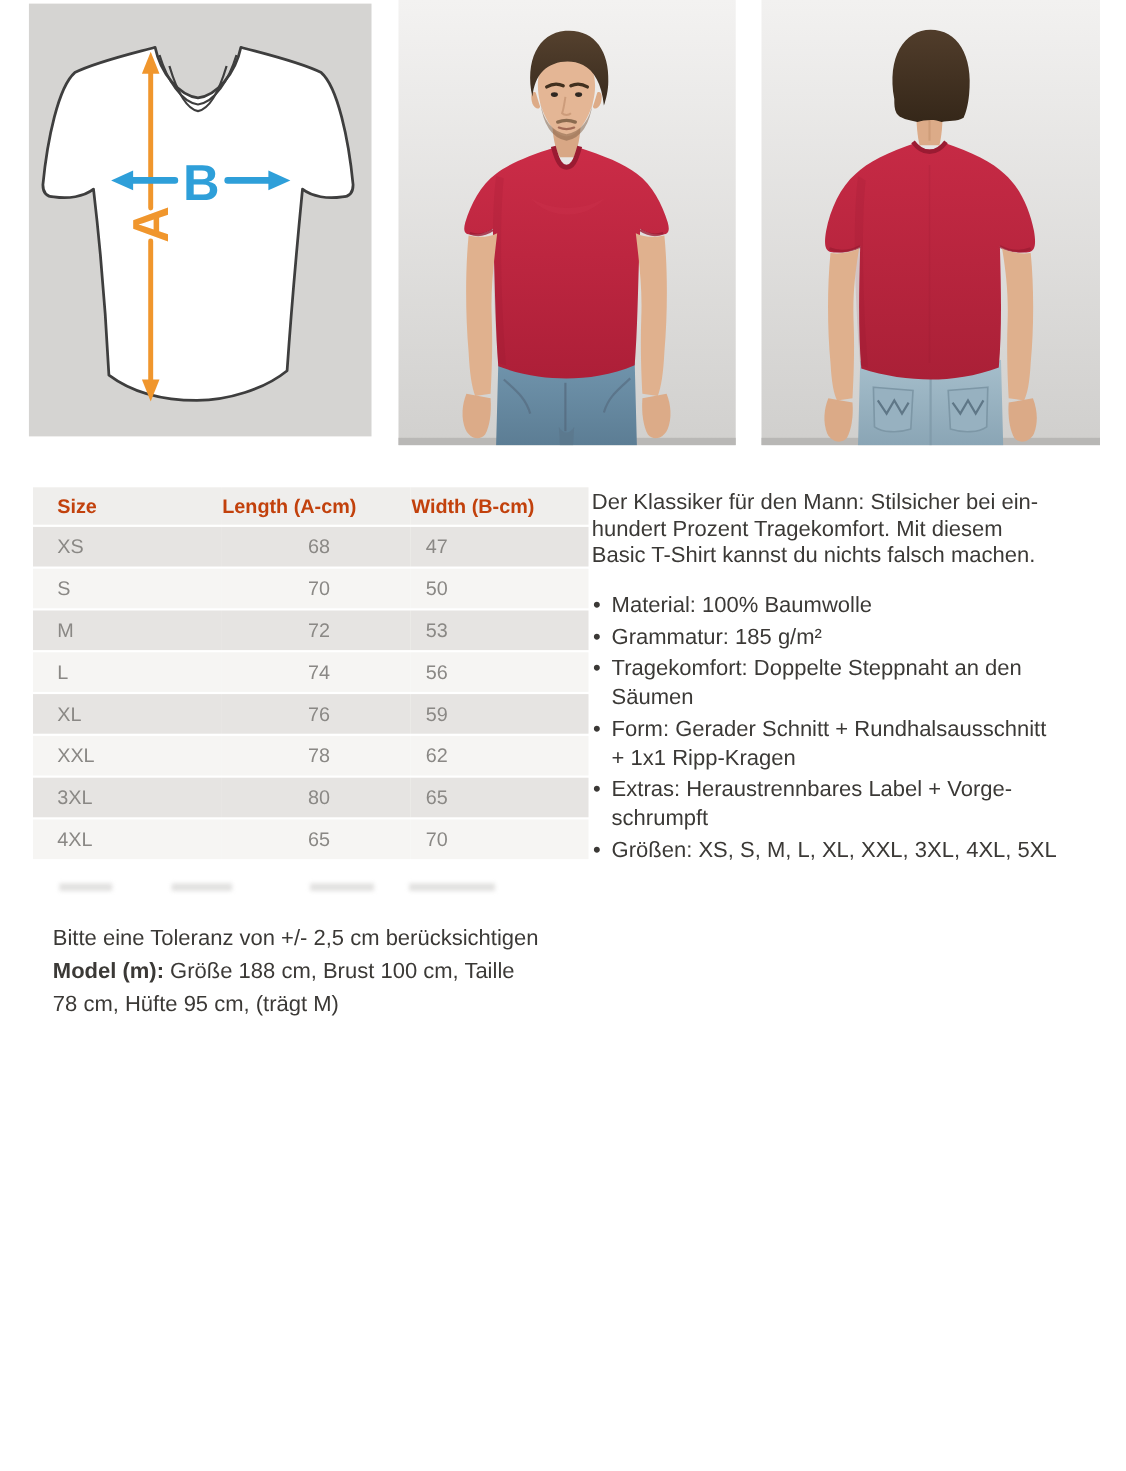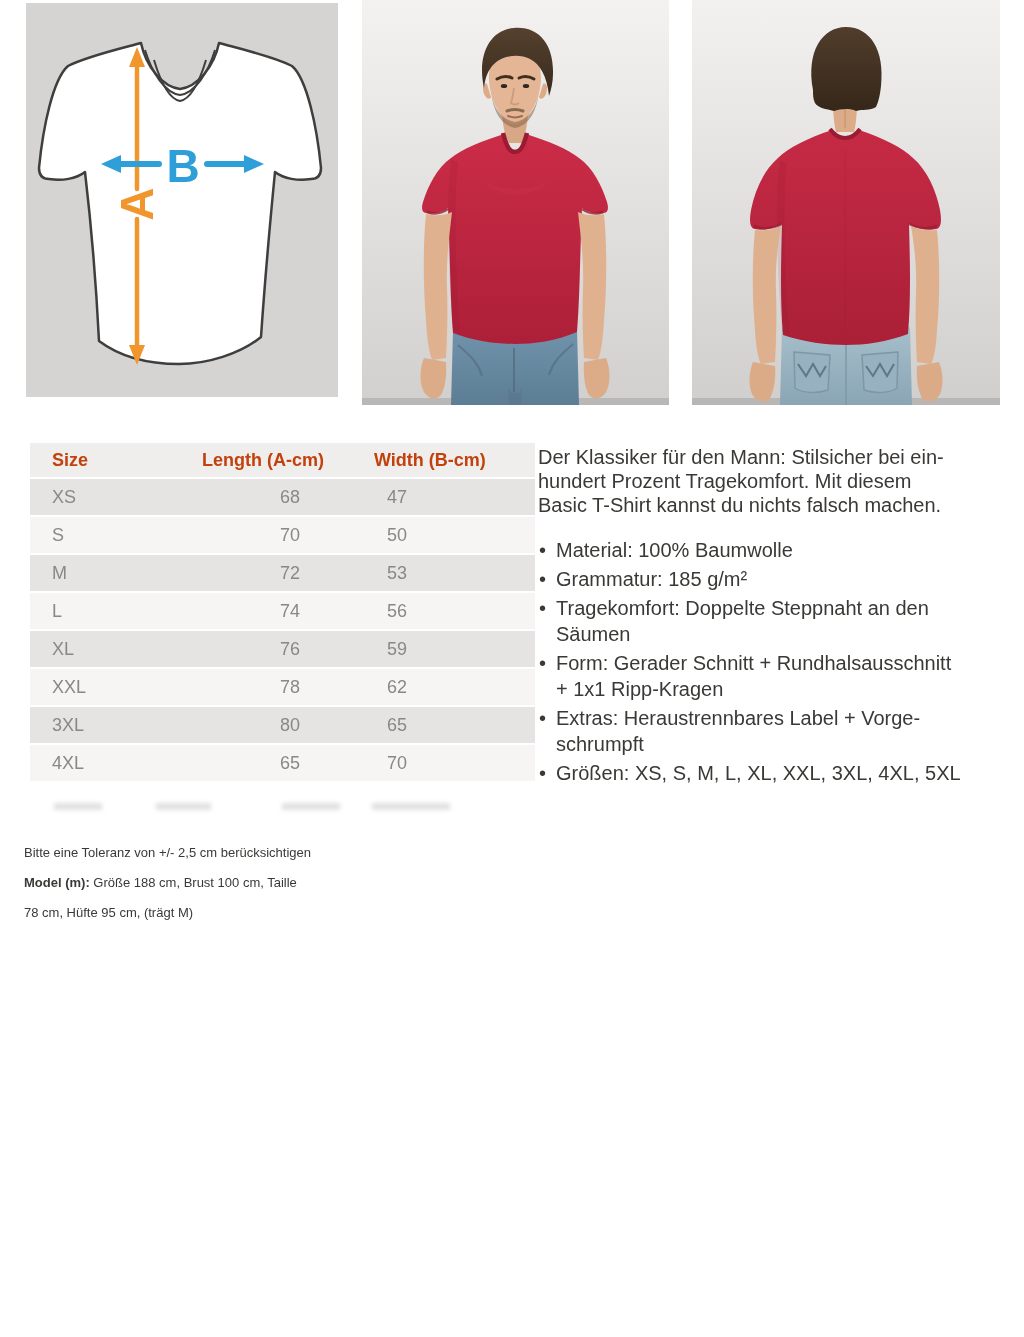--- a/index.html
+++ b/index.html
@@ -41,21 +41,21 @@
 
   
   .description{position:absolute;left:534px;top:441px;width:470px;
     color:var(--body-text,#3b3936);font-size:20px;}
   .intro{margin:4px;white-space:pre-wrap;line-height:24px;}
   .features{margin:20px 0 0;padding:0;list-style:none;}
   .features li{position:relative;padding-left:22px;margin-bottom:3px;line-height:26px;white-space:pre-wrap;}
   .features li::before{content:"\2022";position:absolute;left:5px;top:0;color:var(--body-text,#3b3936);}
 
   
-  .notes{position:absolute;left:24px;top:838px;width:500px;font-size:13px;line-height:30px;
+  .notes{position:absolute;left:48px;top:838px;width:500px;font-size:20px;line-height:30px;
     color:var(--body-text,#3b3936);}
   .model-label{font-weight:bold;}
   .model-rest{white-space:pre-wrap;}
 
   
   .diag-bg{fill:var(--diagram-bg,#d5d4d2);}
   .tee{fill:#ffffff;stroke:var(--shirt-outline,#3e3e3e);stroke-width:2.5;stroke-linejoin:round;}
   .collar-arc{fill:none;stroke:var(--shirt-outline,#3e3e3e);stroke-width:2;}
   .arrA{stroke:var(--arrow-a-orange,#f0962d);stroke-width:4.5;stroke-linecap:round;}
   .arrB{stroke:var(--arrow-b-blue,#2e9fd9);stroke-width:6;stroke-linecap:round;}

